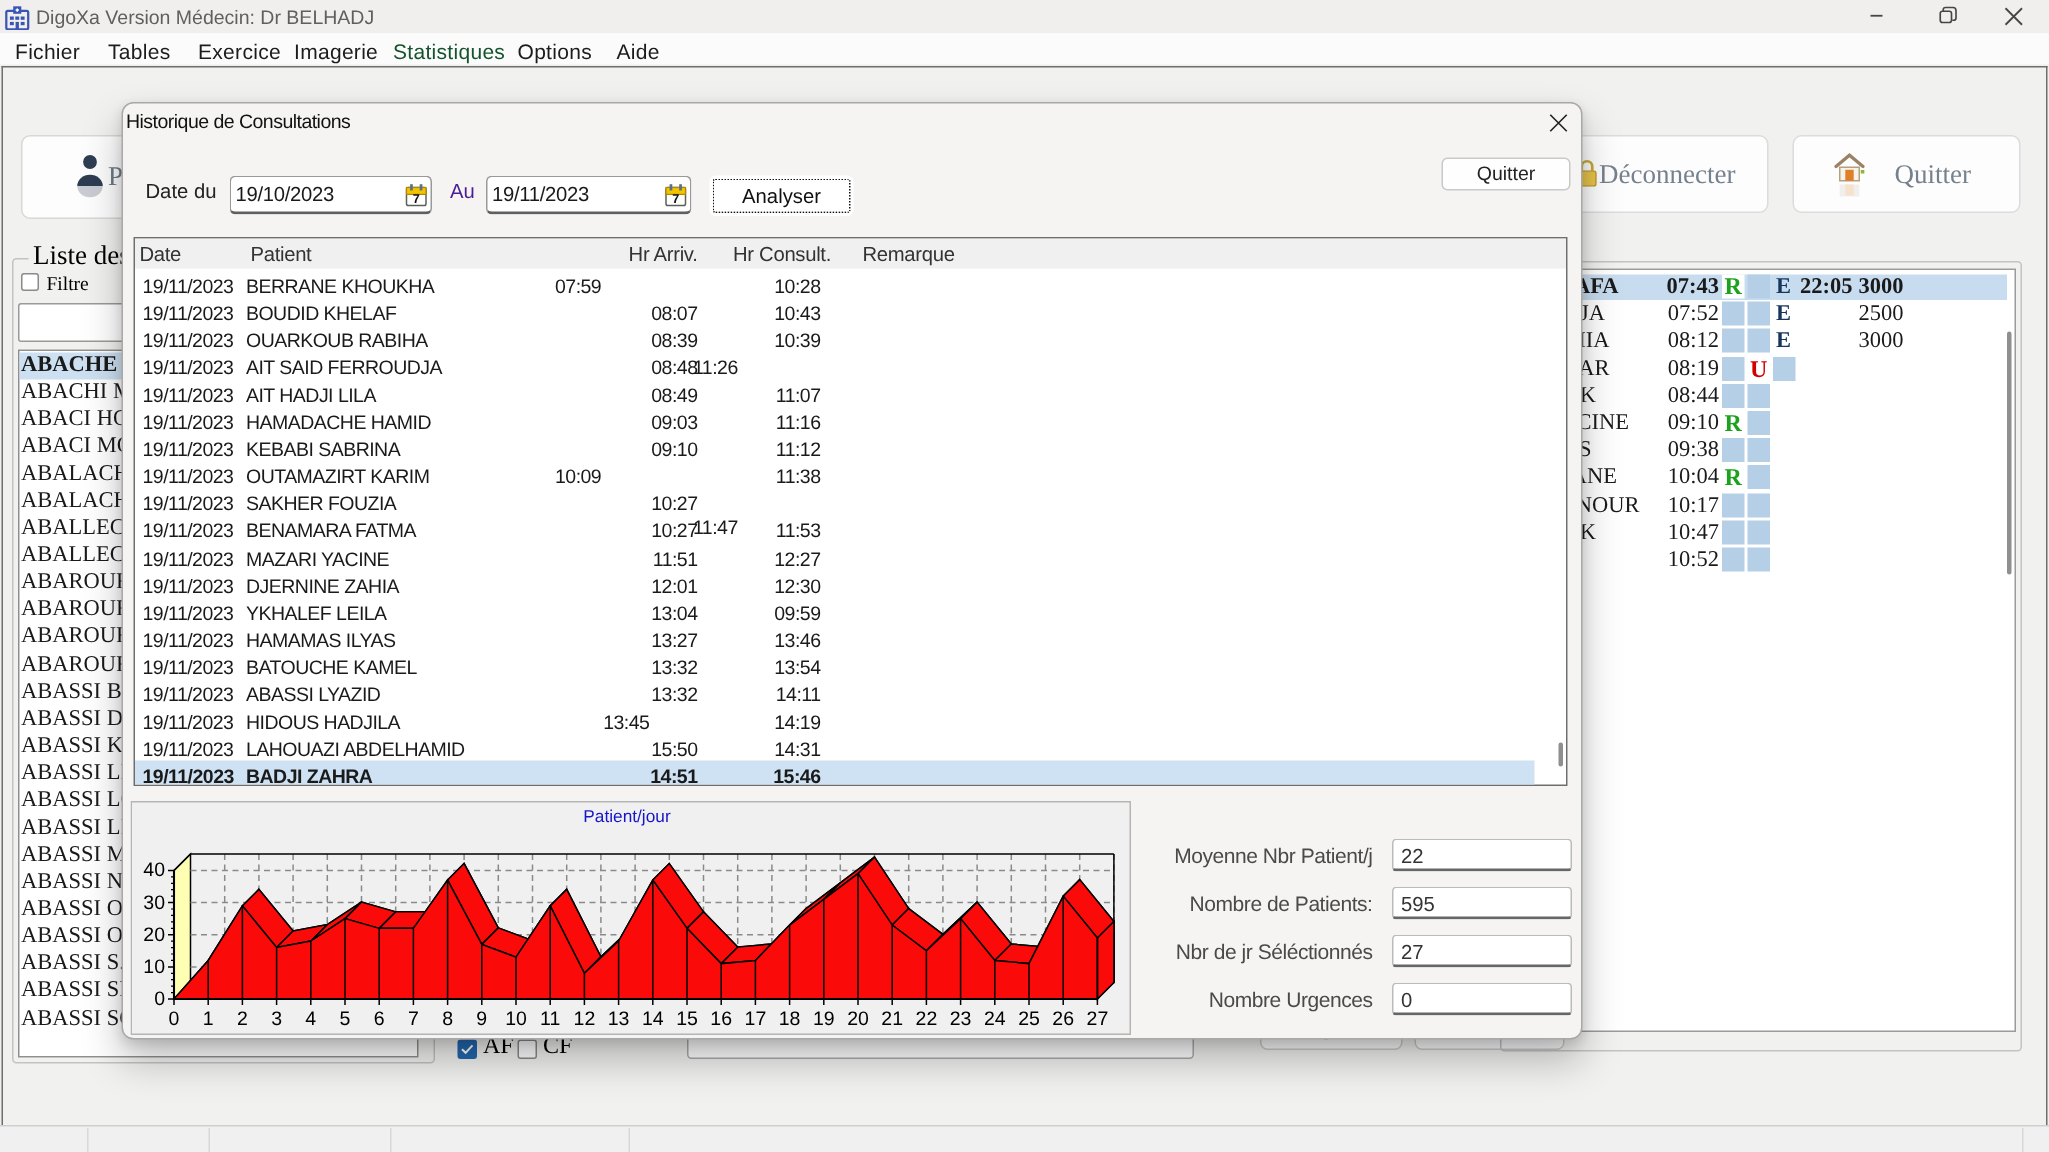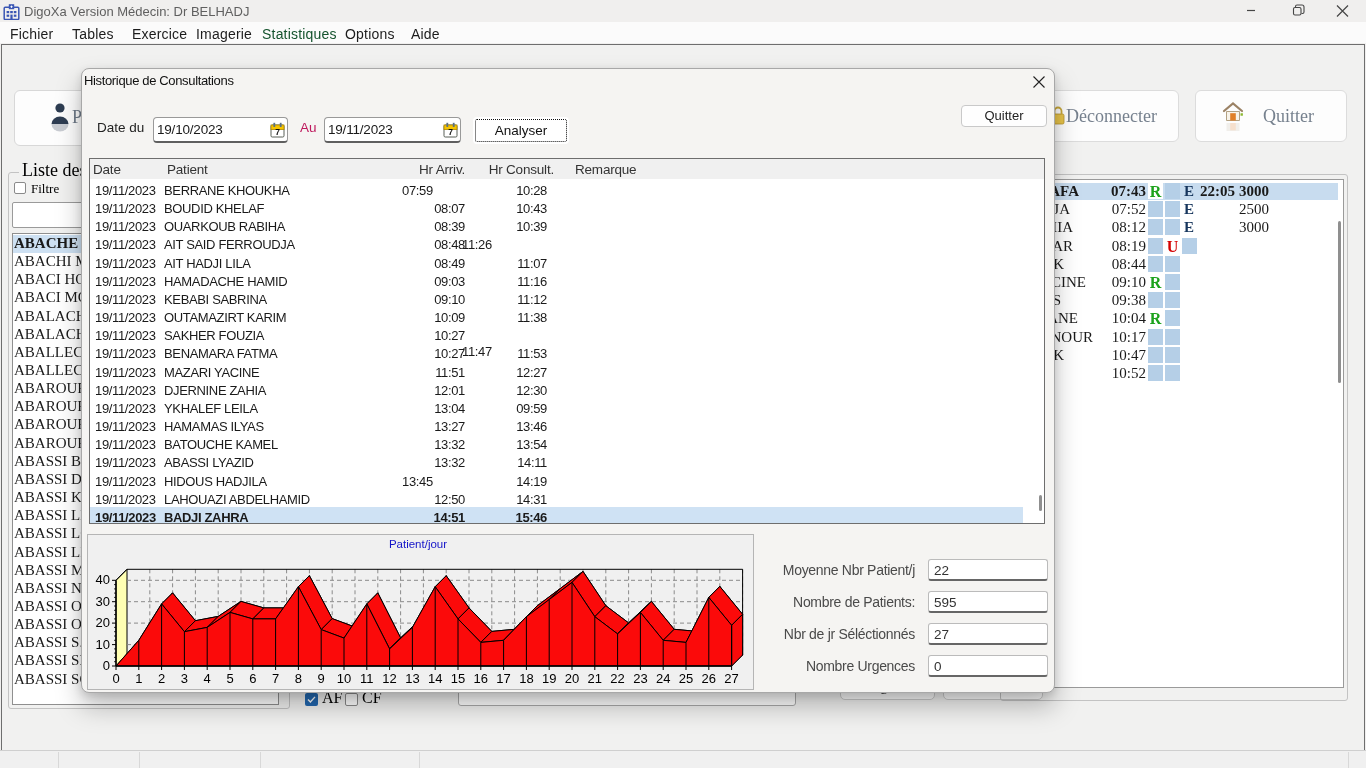--- a/index.html
+++ b/index.html
@@ -248,21 +248,21 @@
 <div class="abs" style="left:15px;top:51px;font-size:13.5px;color:#222;">Date du</div>
 <div class="abs" style="left:71px;top:48px;width:135px;height:26px;background:#fff;border:1px solid #999;border-bottom:2px solid #5f5f5f;border-radius:4px;"></div>
 <div class="abs" style="left:75px;top:53px;font-size:13.5px;letter-spacing:-0.2px;color:#1a1a1a;">19/10/2023</div>
 <svg class="abs" style="left:188px;top:53px" width="15" height="16" viewBox="0 0 15 16">
 <rect x="1" y="3" width="13" height="12" rx="1.2" fill="#fff" stroke="#5a6158" stroke-width="1"></rect>
 <rect x="1" y="3" width="13" height="4.6" fill="#f5c400" stroke="#b08900" stroke-width="0.8"></rect>
 <rect x="3.4" y="0.8" width="1.8" height="4.2" fill="#5a7184"></rect>
 <rect x="9.8" y="0.8" width="1.8" height="4.2" fill="#5a7184"></rect>
 <text x="7.5" y="13.2" font-size="8.5" font-weight="bold" text-anchor="middle" fill="#111" font-family="Liberation Sans">7</text>
 </svg>
-<div class="abs" style="left:218px;top:51px;font-size:13.5px;color:#be185d;">Au</div>
+<div class="abs" style="left:218px;top:51px;font-size:13.5px;color:#4c1d95;">Au</div>
 <div class="abs" style="left:242px;top:48px;width:137px;height:26px;background:#fff;border:1px solid #999;border-bottom:2px solid #5f5f5f;border-radius:4px;"></div>
 <div class="abs" style="left:246px;top:53px;font-size:13.5px;letter-spacing:-0.2px;color:#1a1a1a;">19/11/2023</div>
 <svg class="abs" style="left:361px;top:53px" width="15" height="16" viewBox="0 0 15 16">
 <rect x="1" y="3" width="13" height="12" rx="1.2" fill="#fff" stroke="#5a6158" stroke-width="1"></rect>
 <rect x="1" y="3" width="13" height="4.6" fill="#f5c400" stroke="#b08900" stroke-width="0.8"></rect>
 <rect x="3.4" y="0.8" width="1.8" height="4.2" fill="#5a7184"></rect>
 <rect x="9.8" y="0.8" width="1.8" height="4.2" fill="#5a7184"></rect>
 <text x="7.5" y="13.2" font-size="8.5" font-weight="bold" text-anchor="middle" fill="#111" font-family="Liberation Sans">7</text>
 </svg>
 <div class="abs" style="left:393px;top:50px;width:92px;height:23px;background:#fff;border:1px dotted #111;border-radius:2px;box-shadow:0 0 0 2px #fff;text-align:center;font-size:13.5px;color:#111;line-height:21px;">Analyser</div>
@@ -271,21 +271,21 @@
 <div style="position:absolute;left:0;top:0;width:954px;height:20px;background:#f0f0f0;font-size:13.5px;letter-spacing:-0.2px;line-height:17px;color:#333;">
         <span style="position:absolute;left:3px;top:2px;">Date</span>
         <span style="position:absolute;left:77px;top:2px;">Patient</span>
         <span style="position:absolute;left:280px;top:2px;width:95px;text-align:right;">Hr Arriv.</span>
         <span style="position:absolute;left:372px;top:2px;width:92px;text-align:right;">Hr Consult.</span>
         <span style="position:absolute;left:485px;top:2px;">Remarque</span>
       </div>
 <div style="position:absolute;left:0;top:21px;width:933px;height:18px;font-size:13px;letter-spacing:-0.35px;line-height:18px;color:#1a1a1a;">
         <span style="position:absolute;left:5px;top:2px;">19/11/2023</span>
         <span style="position:absolute;left:74px;top:2px;">BERRANE KHOUKHA</span>
-        <span style="position:absolute;left:280px;top:2px;width:95px;text-align:center;">07:59</span>
+        <span style="position:absolute;left:280px;top:2px;width:95px;text-align:left;">07:59</span>
         <span style="position:absolute;left:372px;top:2px;width:85px;text-align:right;">10:28</span>
       </div>
 <div style="position:absolute;left:0;top:39px;width:933px;height:18px;font-size:13px;letter-spacing:-0.35px;line-height:18px;color:#1a1a1a;">
         <span style="position:absolute;left:5px;top:2px;">19/11/2023</span>
         <span style="position:absolute;left:74px;top:2px;">BOUDID KHELAF</span>
         <span style="position:absolute;left:280px;top:2px;width:95px;text-align:right;">08:07</span>
         <span style="position:absolute;left:372px;top:2px;width:85px;text-align:right;">10:43</span>
       </div>
 <div style="position:absolute;left:0;top:57px;width:933px;height:18px;font-size:13px;letter-spacing:-0.35px;line-height:18px;color:#1a1a1a;">
         <span style="position:absolute;left:5px;top:2px;">19/11/2023</span>
@@ -313,21 +313,21 @@
       </div>
 <div style="position:absolute;left:0;top:130px;width:933px;height:18px;font-size:13px;letter-spacing:-0.35px;line-height:18px;color:#1a1a1a;">
         <span style="position:absolute;left:5px;top:2px;">19/11/2023</span>
         <span style="position:absolute;left:74px;top:2px;">KEBABI SABRINA</span>
         <span style="position:absolute;left:280px;top:2px;width:95px;text-align:right;">09:10</span>
         <span style="position:absolute;left:372px;top:2px;width:85px;text-align:right;">11:12</span>
       </div>
 <div style="position:absolute;left:0;top:148px;width:933px;height:18px;font-size:13px;letter-spacing:-0.35px;line-height:18px;color:#1a1a1a;">
         <span style="position:absolute;left:5px;top:2px;">19/11/2023</span>
         <span style="position:absolute;left:74px;top:2px;">OUTAMAZIRT KARIM</span>
-        <span style="position:absolute;left:280px;top:2px;width:95px;text-align:right;">10:09</span>
+        <span style="position:absolute;left:280px;top:2px;width:95px;">10:09</span>
         <span style="position:absolute;left:372px;top:2px;width:85px;text-align:right;">11:38</span>
       </div>
 <div style="position:absolute;left:0;top:166px;width:933px;height:18px;font-size:13px;letter-spacing:-0.35px;line-height:18px;color:#1a1a1a;">
         <span style="position:absolute;left:5px;top:2px;">19/11/2023</span>
         <span style="position:absolute;left:74px;top:2px;">SAKHER FOUZIA</span>
         <span style="position:absolute;left:280px;top:2px;width:95px;text-align:right;">10:27</span>
         <span style="position:absolute;left:372px;top:18px;width:85px;text-align:left;">11:47</span>
       </div>
 <div style="position:absolute;left:0;top:184px;width:933px;height:18px;font-size:13px;letter-spacing:-0.35px;line-height:18px;color:#1a1a1a;">
         <span style="position:absolute;left:5px;top:2px;">19/11/2023</span>
@@ -373,21 +373,21 @@
       </div>
 <div style="position:absolute;left:0;top:312px;width:933px;height:18px;font-size:13px;letter-spacing:-0.35px;line-height:18px;color:#1a1a1a;">
         <span style="position:absolute;left:5px;top:2px;">19/11/2023</span>
         <span style="position:absolute;left:74px;top:2px;">HIDOUS HADJILA</span>
         <span style="position:absolute;left:280px;top:2px;width:95px;text-align:center;">13:45</span>
         <span style="position:absolute;left:372px;top:2px;width:85px;text-align:right;">14:19</span>
       </div>
 <div style="position:absolute;left:0;top:330px;width:933px;height:18px;font-size:13px;letter-spacing:-0.35px;line-height:18px;color:#1a1a1a;">
         <span style="position:absolute;left:5px;top:2px;">19/11/2023</span>
         <span style="position:absolute;left:74px;top:2px;">LAHOUAZI ABDELHAMID</span>
-        <span style="position:absolute;left:280px;top:2px;width:95px;text-align:right;">12:50</span>
+        <span style="position:absolute;left:280px;top:2px;width:95px;text-align:right;">15:50</span>
         <span style="position:absolute;left:372px;top:2px;width:85px;text-align:right;">14:31</span>
       </div>
 <div style="position:absolute;left:0;top:348px;width:933px;height:18px;background:#cfe2f4;font-weight:bold;font-size:13px;letter-spacing:-0.35px;line-height:18px;color:#1a1a1a;">
         <span style="position:absolute;left:5px;top:2px;">19/11/2023</span>
         <span style="position:absolute;left:74px;top:2px;">BADJI ZAHRA</span>
         <span style="position:absolute;left:280px;top:2px;width:95px;text-align:right;">14:51</span>
         <span style="position:absolute;left:372px;top:2px;width:85px;text-align:right;">15:46</span>
       </div>
 <div style="position:absolute;left:949px;top:336px;width:3px;height:16px;background:#8f8f8f;border-radius:2px;"></div>
 </div>

